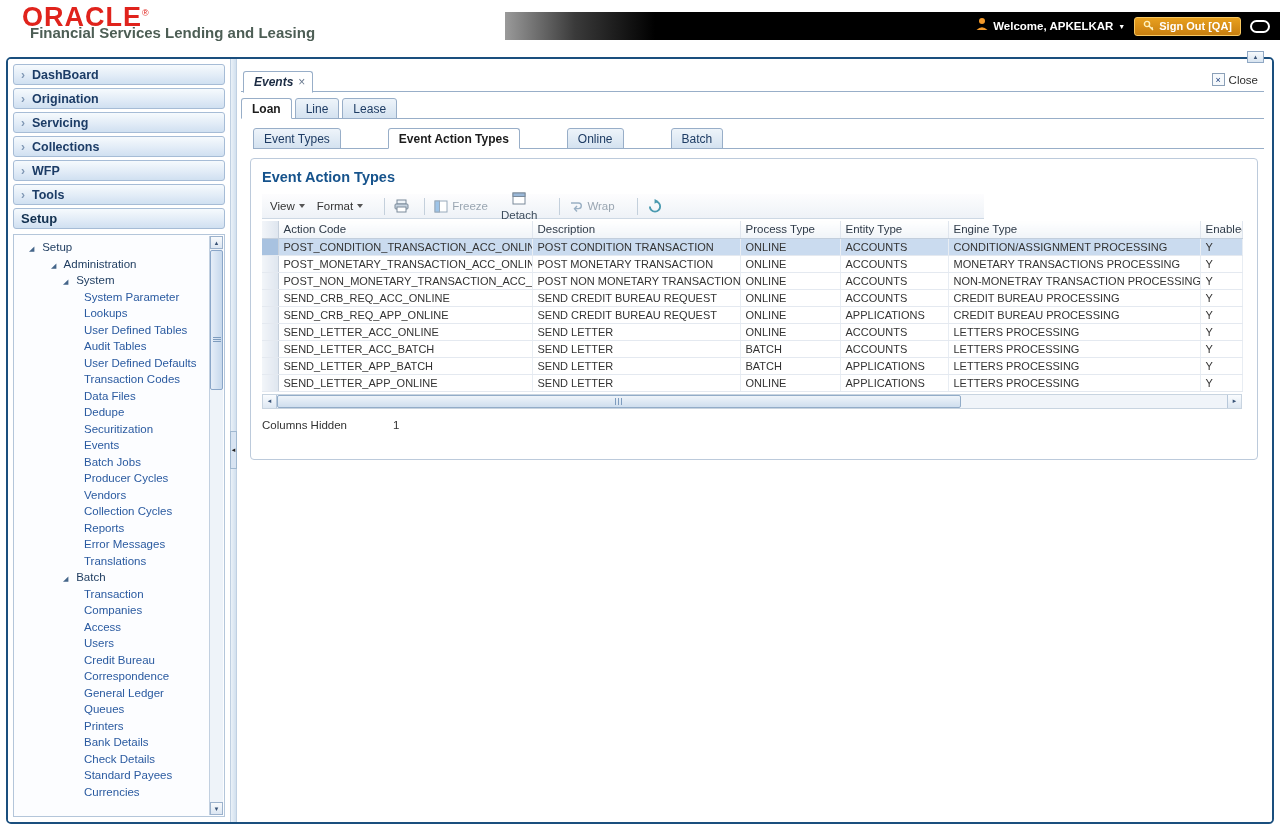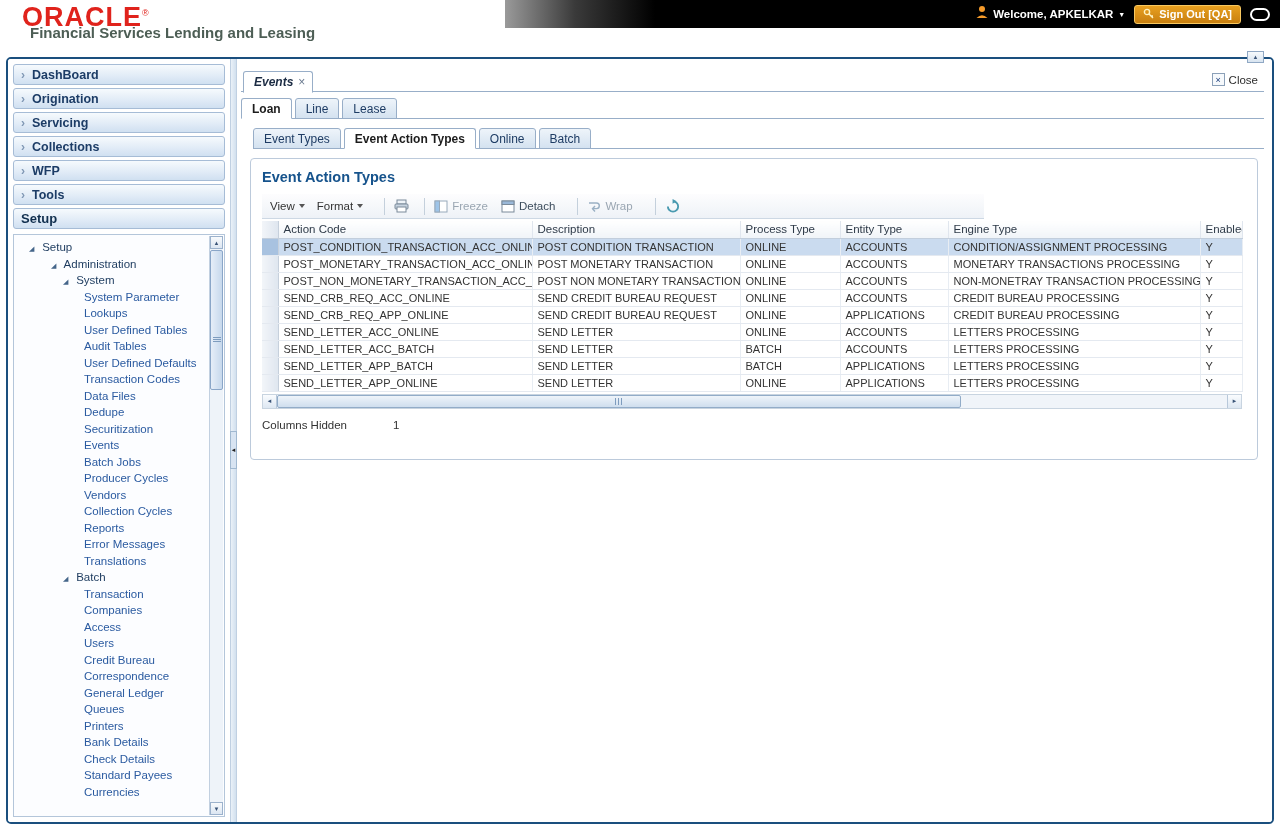--- a/index.html
+++ b/index.html
@@ -1,21 +1,21 @@
 <!DOCTYPE html>
 <html style="--brand-red: #e0231c; --frame-blue: #1a4f7e; --accent-blue: #16538c; --link-blue: #2a5aa0; --selected-row: #cadbef; --signout-gold: #e8a01f;"><head>
 <meta charset="utf-8">
 <style>
   * { margin:0; padding:0; box-sizing:border-box; }
   html, body { width:1280px; height:830px; overflow:hidden; background:#fff;
     font-family:"Liberation Sans", sans-serif; }
 
   
   .app-header { position:relative; height:57px; background:#fff; }
-  .topbar { position:absolute; top:0; left:505px; right:0; height:28px;
+  .topbar { position:absolute; top:12px; left:505px; right:0; height:28px;
     background:linear-gradient(to right,#9a9a9a 0,#3a3a3a 70px,#000 150px);
     display:flex; align-items:center; justify-content:flex-end; gap:9px; padding-right:10px; }
   .oracle-logo { position:absolute; top:0; left:22px; color:var(--brand-red,#e0231c);
     font-size:27px; font-weight:bold; letter-spacing:1px; line-height:26px; }
   .oracle-logo sup { font-size:9px; font-weight:normal; }
   .app-subtitle { position:absolute; top:24px; left:30px; font-size:15px; font-weight:bold; color:#4d5e55; }
   .welcome-area { display:flex; align-items:center; gap:5px; cursor:pointer; }
   .welcome-text { color:#fff; font-size:11.5px; font-weight:bold; }
   .welcome-caret { color:#fff; font-size:7px; }
   .signout-btn { display:flex; align-items:center; gap:5px; height:19px; padding:0 8px;
@@ -79,40 +79,40 @@
     border-radius:3px 3px 0 0; position:relative; z-index:2; top:1px;
     font-size:12px; font-weight:bold; font-style:italic; color:#1c2c44; cursor:pointer; }
   .doc-tab-close { font-style:normal; font-weight:normal; color:#6a7a90; margin-left:5px; font-size:12px; cursor:pointer; }
   .close-ctrl { position:absolute; right:6px; top:3px; display:flex; align-items:center; gap:4px; cursor:pointer; }
   .close-icon-box { width:13px; height:13px; border:1px solid #8ba0b8; background:#f6f9fc;
     display:flex; align-items:center; justify-content:center; font-size:9px; color:#1a3c7a; }
   .close-label { font-size:11.5px; color:#2c2c2c; }
 
   .tabs { display:flex; height:21px; border-bottom:1px solid #98aec8; }
   .l2-tabs { margin:6px 8px 0 4px; }
-  .l3-tabs { margin:9px 8px 0 16px; }
+  .l3-tabs { margin:9px 8px 0 16px;gap:44px; }
   .tab { display:flex; align-items:center; height:21px; padding:0 10px; margin-right:3px; margin-bottom:-1px;
     border:1px solid #98aec8; border-radius:3px 3px 0 0; font-size:12px; color:#1e3c64;
     background:linear-gradient(#eef4fa,#d4e2f0); cursor:pointer; white-space:nowrap; }
   .l2-tabs .tab:nth-of-type(1), .l3-tabs .tab:nth-of-type(2) {
     background:#fff; border-bottom-color:#fff; font-weight:bold; color:#1c1c1c;text-align:right; }
 
   .panel { margin:9px 14px 0 13px; border:1px solid #bccadb; border-radius:4px; background:#fff;
     min-height:302px; padding:10px 11px; }
   .panel-title { color:var(--accent-blue,#16538c); font-size:14.5px; font-weight:bold; margin-bottom:9px; }
 
   .toolbar { display:flex; align-items:center; height:25px; width:722px; padding:0 8px;
     background:linear-gradient(#fdfdfe,#eef2f7); border-bottom:1px solid #cdd8e4; margin-bottom:2px; }
   .tb-menu { display:flex; align-items:center; gap:4px; font-size:11.5px; color:#333; margin-right:12px; cursor:pointer; }
   .caret-down-shape { width:0; height:0; border-left:3.5px solid transparent; border-right:3.5px solid transparent;
     border-top:4px solid #555; }
   .tb-sep { width:1px; height:17px; background:#c4d0dc; margin:0 9px; }
   .tb-btn { display:flex; align-items:center; gap:4px; font-size:11.5px; margin-right:13px; cursor:pointer; }
   .tb-btn.disabled { color:#9aa6b2; cursor:default; }
-  .tb-btn.enabled { color:#3c4c5c; }
+  .tb-btn.enabled { color:#3c4c5c;flex-direction:column; }
   .tb-iconbtn { display:flex; align-items:center; margin-right:6px; cursor:pointer; }
 
   table.grid { border-collapse:collapse; table-layout:fixed; width:980px; }
   .grid th { font-weight:normal; text-align:left; font-size:11.5px; color:#2e3a48; padding:2px 5px; height:17px;
     background:linear-gradient(#ffffff,#f0f4f8); border-bottom:1px solid #c2cedc; border-right:1px solid #e0e6ee;
     white-space:nowrap; overflow:hidden; }
   .grid td { font-size:11px; color:#333; padding:2px 5px; height:17px;
     border-bottom:1px solid #e4e9f0; border-right:1px solid #e8edf3; white-space:nowrap; overflow:hidden; }
   .grid .selcol { background:linear-gradient(to right,#f2f5f9,#dfe6ef); border-right:1px solid #c6d0dc; }
   .grid tbody tr { cursor:pointer; }

